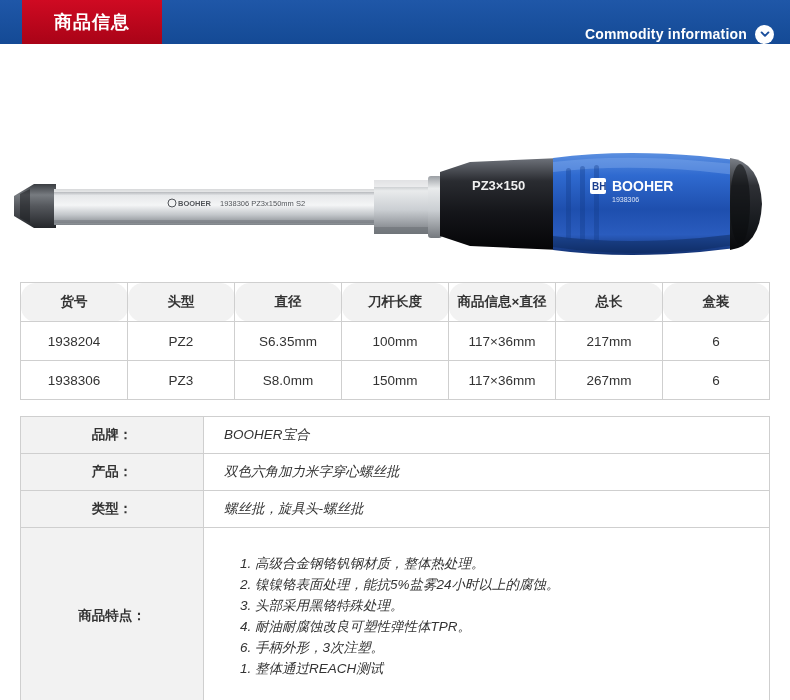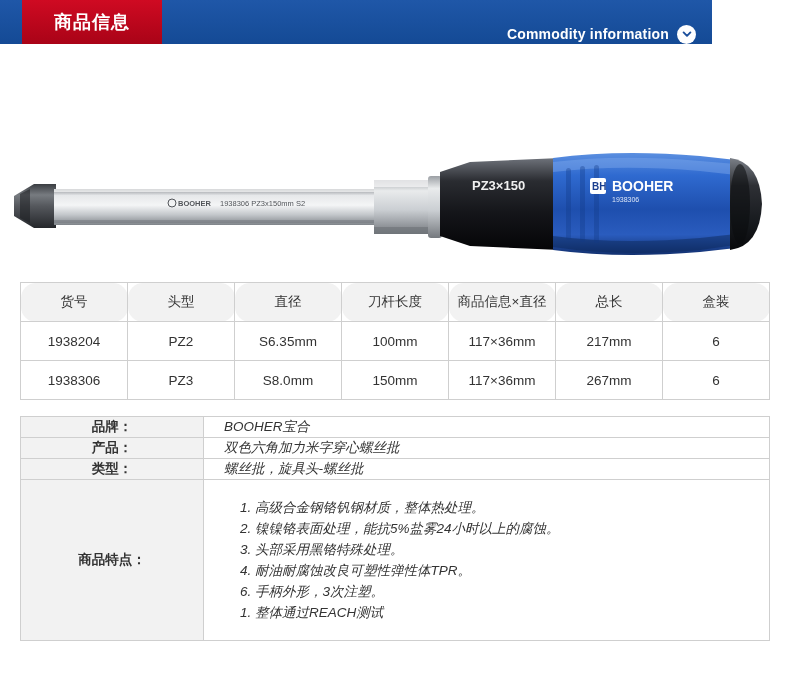--- a/index.html
+++ b/index.html
@@ -11,21 +11,21 @@
     height: 700px;
     background: #ffffff;
     font-family: "Liberation Sans", sans-serif;
     color: #333333;
     overflow: hidden;
   }
 
   
   .header {
     position: relative;
-    width: 712px;
+    width: 790px;
     height: 44px;
     background: #1b4f9c;
     background: linear-gradient(to bottom, #1f57a8 0%, #144a95 100%);
     box-sizing: border-box;
   }
   .header-left {
     position: absolute;
     left: 22px;
     top: 0;
     width: 140px;
@@ -93,39 +93,39 @@
   .spec-table th, .spec-table td {
     border: 1px solid #cfcfcf;
     text-align: center;
     font-size: 13.5px;
     color: #333;
     height: 38px;
     padding: 0 2px;
   }
   .spec-table thead th {
     background: #f2f2f2;
-    font-weight: normal;
+    font-weight: bold;
     border-radius: 15px;
   }
   .spec-table tbody td {
     background: #ffffff;
     margin-left: 45px;
   }
 
   .info-table {
     width: 750px;
     margin: 16px auto 0 auto;
     border-collapse: collapse;
     table-layout: fixed;
   }
   .info-table td {
     border: 1px solid #cfcfcf;
     font-size: 13.5px;
     color: #333;
-    padding: 1px 12px;
+    padding: 9px 12px;
     vertical-align: middle;
   }
   .info-table td.label {
     width: 158px;
     background: #f2f2f2;
     text-align: center;
     font-weight: bold;
     color: #333;
   }
   .info-table td.value {

